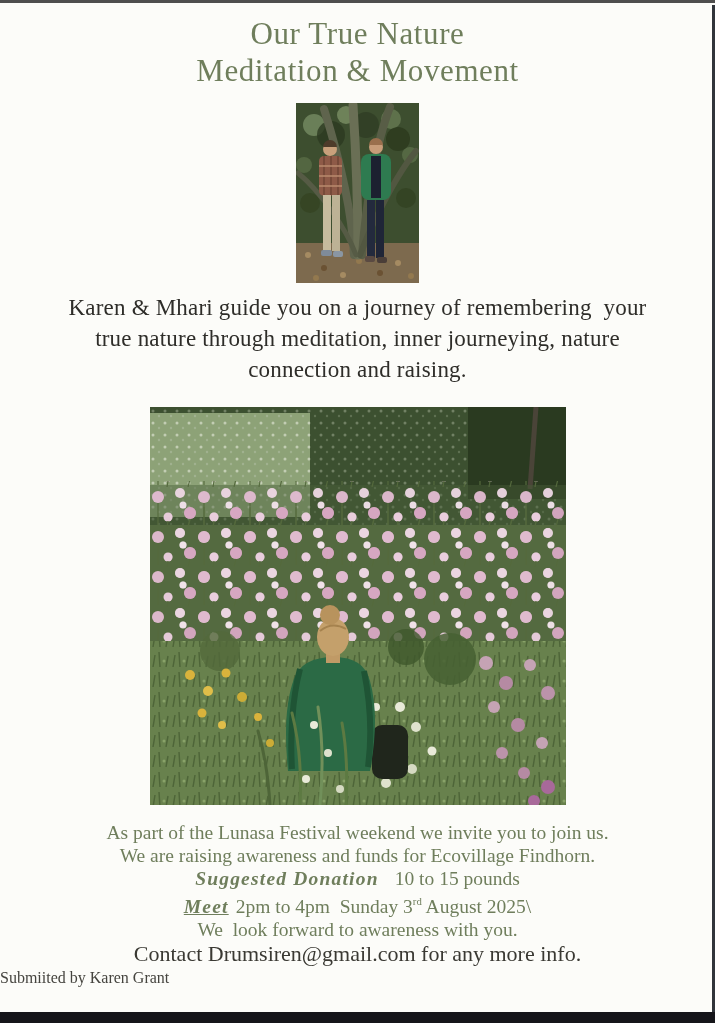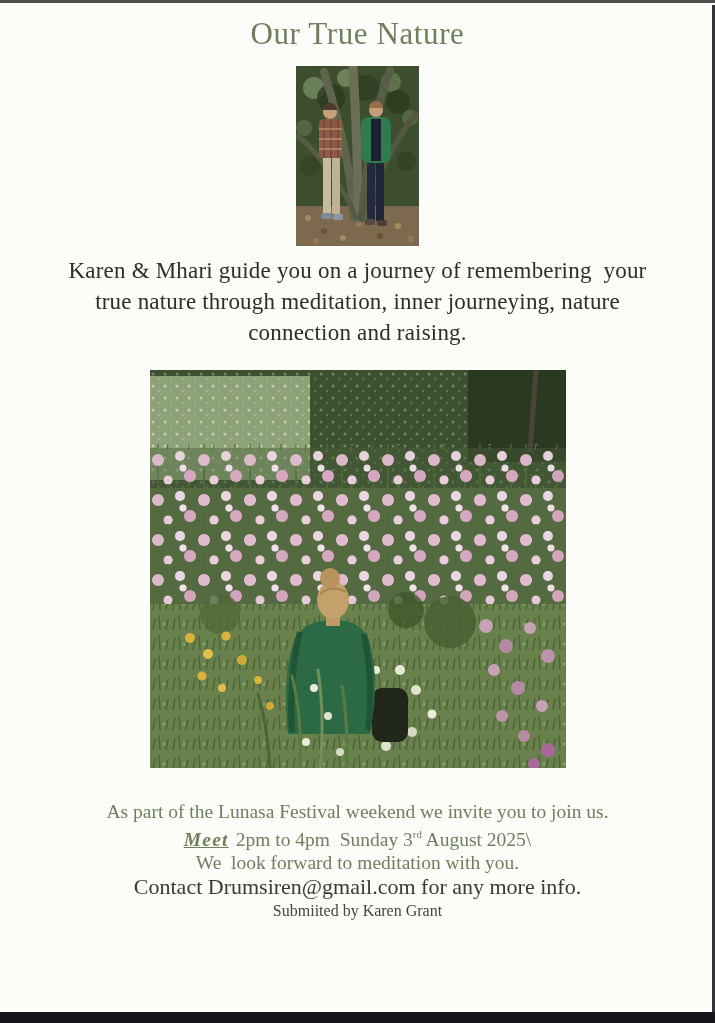--- a/index.html
+++ b/index.html
@@ -24,45 +24,46 @@
   .photo-small { display:block; margin:14px auto 0; width:123px; height:180px; }
   .photo-large { display:block; margin:22px auto 0; width:416px; height:398px; }
 
   .intro-block {
     margin-top:9px; text-align:center;
     color:#2e2d29; font-size:23px; line-height:31px; letter-spacing:0.2px;
   }
   .intro-line { white-space:pre; }
 
   .details-block {
-    margin-top:32px; text-align:center;
+    margin-top:16px; text-align:center;
     color:#6f7e5c; font-size:19.5px; line-height:23px;
   }
   .detail-line { white-space:pre; }
   .script { font-style:italic; font-weight:bold; letter-spacing:1.2px; }
   .script-meet { margin-right:7px;text-decoration:underline; }
   .donation-value { margin-left:16px; }
   .detail-line sup { font-size:0.55em; vertical-align:super; }
 
   .contact-line {
     color:#3a3933; font-size:22px; line-height:26px; white-space:pre; text-align:center;
   }
   .submitted-line {
-    color:#45443f; font-size:16px; line-height:21px; white-space:pre; text-align:center;
+    color:#45443f; font-size:16px; line-height:21px; white-space:pre; text-align:left;
   }
 </style>
 </head>
 <body>
 
 <div class="poster">
   <div class="top-border"></div>
   <div class="right-border"></div>
 
   <div class="title-block">
     <div class="title-line">Our True Nature</div>
+    <div class="title-line">Meditation &amp; Movement</div>
   </div>
 
   <svg class="photo-small" viewBox="0 0 123 180" xmlns="http://www.w3.org/2000/svg">
     <rect width="123" height="180" fill="#3d4e2f"></rect>
     <g>
       <circle cx="18" cy="22" r="11" fill="#7e946a" opacity="0.7"></circle>
       <circle cx="50" cy="12" r="9" fill="#8fa577" opacity="0.6"></circle>
       <circle cx="95" cy="16" r="10" fill="#74895f" opacity="0.6"></circle>
       <circle cx="114" cy="52" r="8" fill="#667952" opacity="0.6"></circle>
       <circle cx="8" cy="62" r="8" fill="#5d7049" opacity="0.7"></circle>
@@ -209,21 +210,23 @@
       <path d="M120,398 C118,366 114,344 108,324" stroke="#4e6538" stroke-width="3"></path>
       <circle cx="164" cy="318" r="4" fill="#e9ead9"></circle>
       <circle cx="178" cy="346" r="4" fill="#dfe2cd"></circle>
       <circle cx="156" cy="372" r="4" fill="#e9ead9"></circle>
       <circle cx="190" cy="382" r="4" fill="#d6dac3"></circle>
     </g>
   </svg>
 
   <div class="details-block">
     <div class="detail-line">As part of the Lunasa Festival weekend we invite you to join us.</div>
+    <div class="detail-line">We are raising awareness and funds for Ecovillage Findhorn.</div>
+    <div class="detail-line"><span class="script">Suggested Donation</span><span class="donation-value">10 to 15 pounds</span></div>
     <div class="detail-line"><span class="script script-meet">Meet</span><span>2pm to 4pm  Sunday 3</span><sup>rd</sup><span> August 2025\</span></div>
-    <div class="detail-line">We  look forward to meditation with you.</div>
+    <div class="detail-line">We  look forward to awareness with you.</div>
   </div>
 
   <div class="contact-line">Contact Drumsiren@gmail.com for any more info.</div>
   <div class="submitted-line">Submiited by Karen Grant</div>
 
   <div class="bottom-bar"></div>
 </div>
 
 </body></html>

